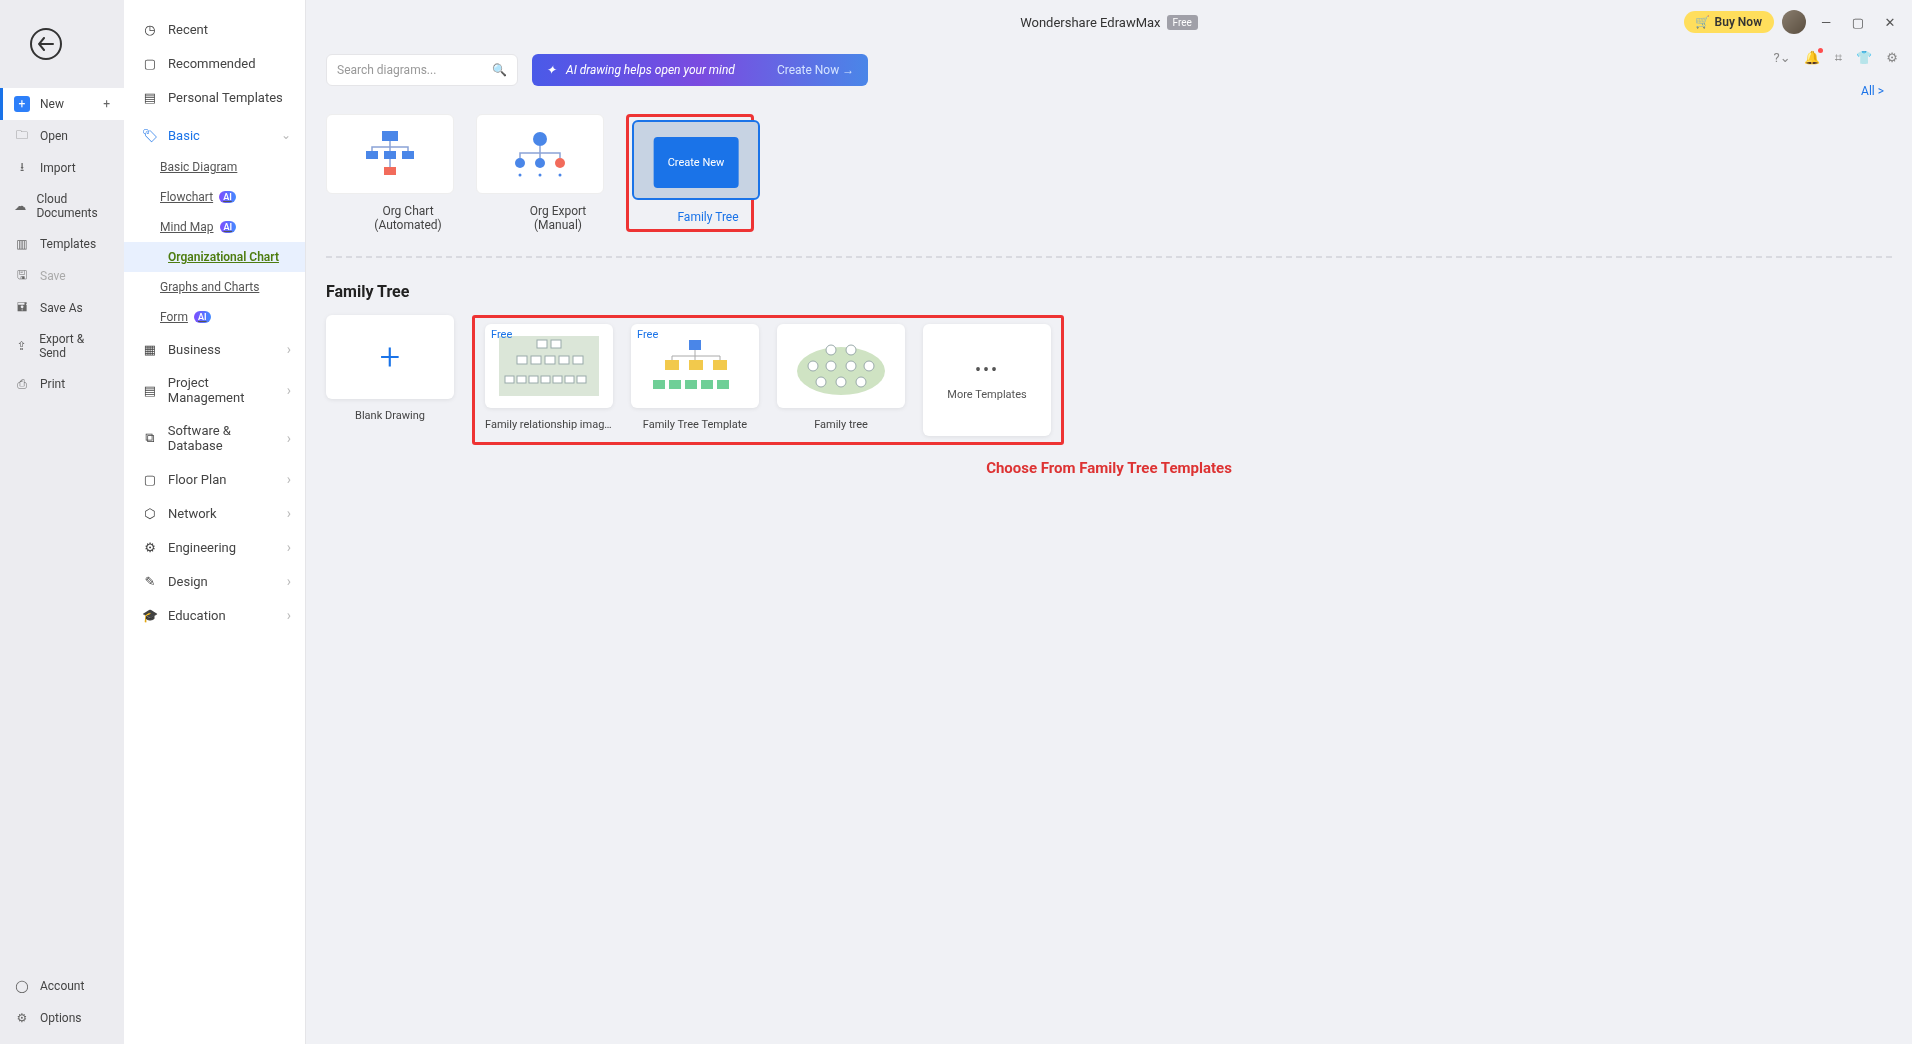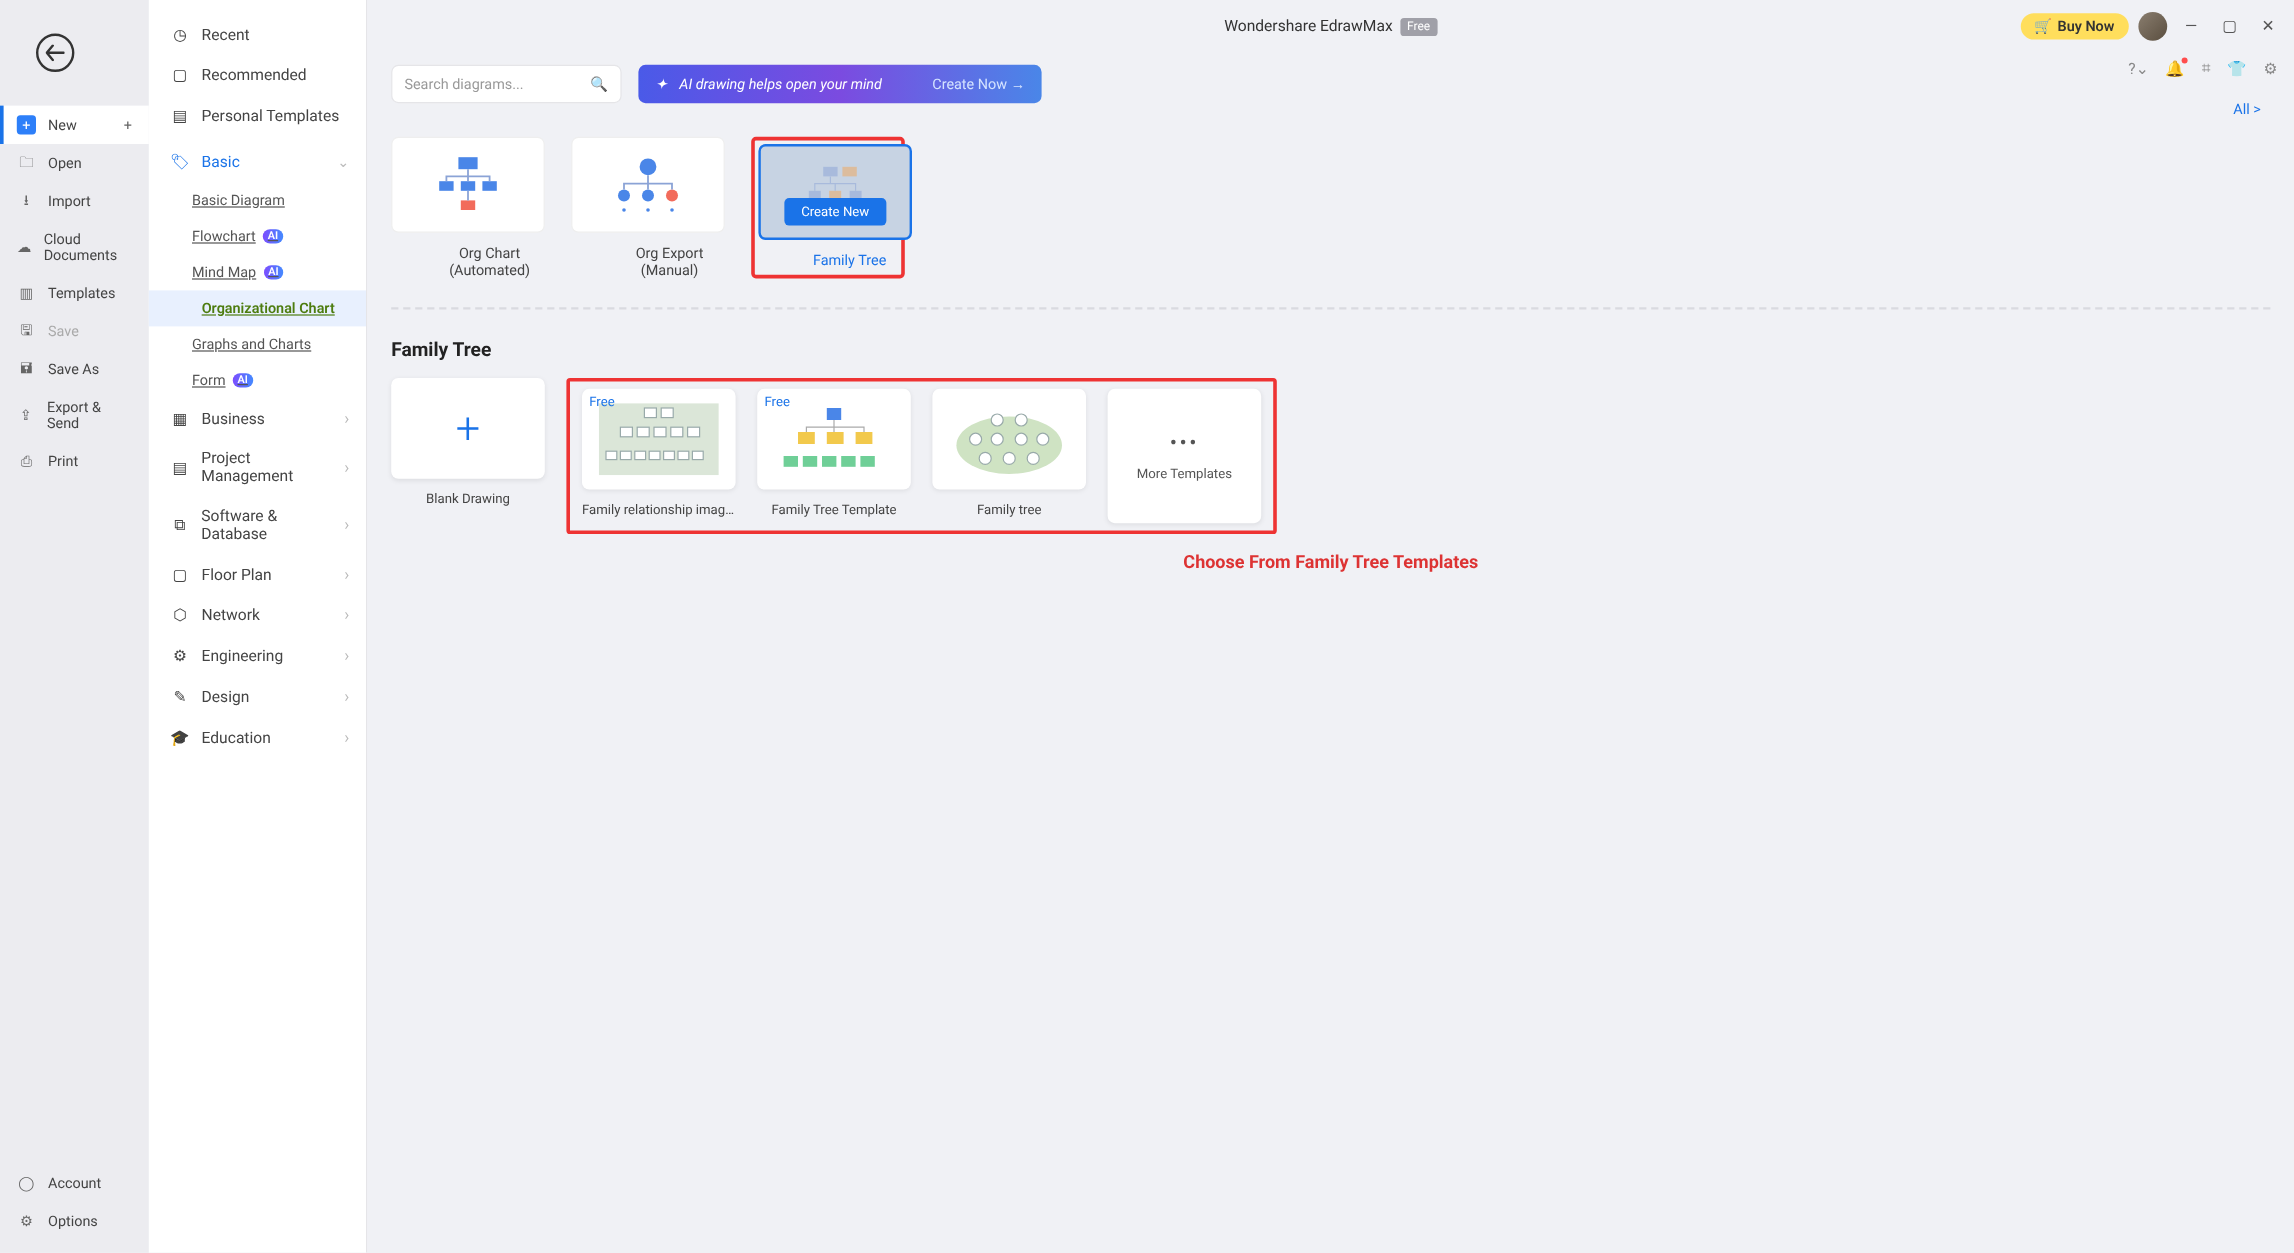--- a/index.html
+++ b/index.html
@@ -55,21 +55,21 @@
 .header-icons .dot::after{content:"";position:absolute;top:-2px;right:-2px;width:5px;height:5px;background:#ff4d4d;border-radius:50%;}
 .all-link { position:absolute; right:28px; top:84px; color:#1a73e8; font-size:12px; cursor:pointer; }
 
 .content { padding: 10px 20px 20px 20px; position: relative; }
 .type-row { display: flex; gap: 22px; padding: 10px 0 24px 0; border-bottom: 2px dashed #d9dae0; margin-bottom: 24px; }
 .type-card { width: 128px; text-align: center; cursor: pointer; }
 .type-thumb { width: 128px; height: 80px; background: #fff; border-radius: 6px; display: flex; align-items: center; justify-content: center; border:1px solid #eee; }
 .type-label { margin-top: 10px; font-size: 12px; color: #444; margin-left: 36px; }
 .type-card.selected-wrap { border: 3px solid #e33; padding: 3px; border-radius: 4px; }
 .type-card.selected .type-thumb { background: #c7d3e3; border: 2px solid #1a73e8; position: relative; }
-.create-new-btn { position: absolute; bottom: 10px; left: 50%; transform: translateX(-50%); background: #1a73e8; color: #fff; font-size: 11px; padding: 5px 14px; border-radius: 4px; white-space: nowrap; }
+.create-new-btn { position: absolute; bottom: 10px; left: 50%; transform: translateX(-50%); background: #1a73e8; color: #fff; font-size: 11px; padding: 19px 14px; border-radius: 4px; white-space: nowrap; }
 .type-card.selected .type-label { color: #1a73e8; }
 
 .section-title { font-size: 16px; font-weight: 700; color: #222; margin-bottom: 14px; }
 .template-row { display: flex; gap: 18px; align-items: flex-start; }
 .tpl-card { width: 128px; text-align: center; cursor: pointer; }
 .tpl-thumb { width: 128px; height: 84px; background: #fff; border-radius: 6px; box-shadow: 0 1px 4px rgba(0,0,0,0.08); display: flex; align-items: center; justify-content: center; position: relative; overflow:hidden; }
 .tpl-label { margin-top: 10px; font-size: 11px; color: #444; white-space: nowrap; overflow: hidden; text-overflow: ellipsis; }
 .free-tag { position: absolute; top: 4px; left: 6px; color: #1a73e8; font-size: 11px; }
 .blank-plus { font-size: 36px; color: #1a73e8; font-weight: 300; }
 .more-dots { font-size: 18px; color: #555; letter-spacing: 2px; }

